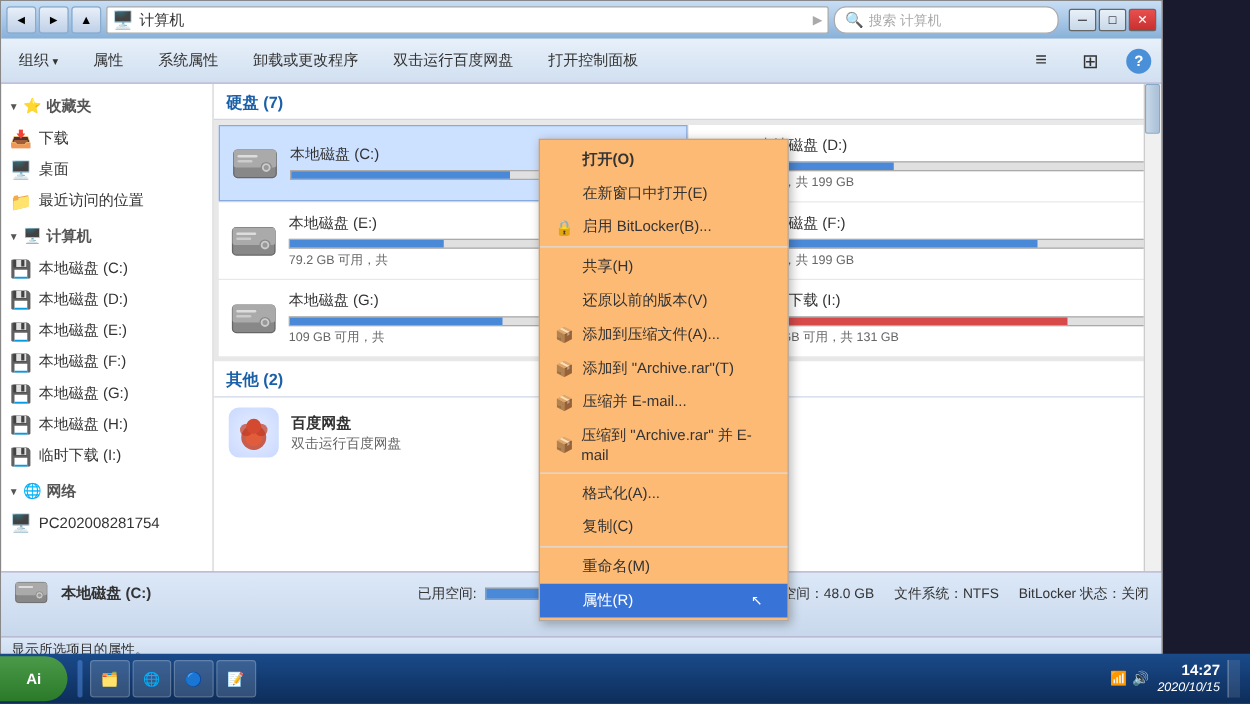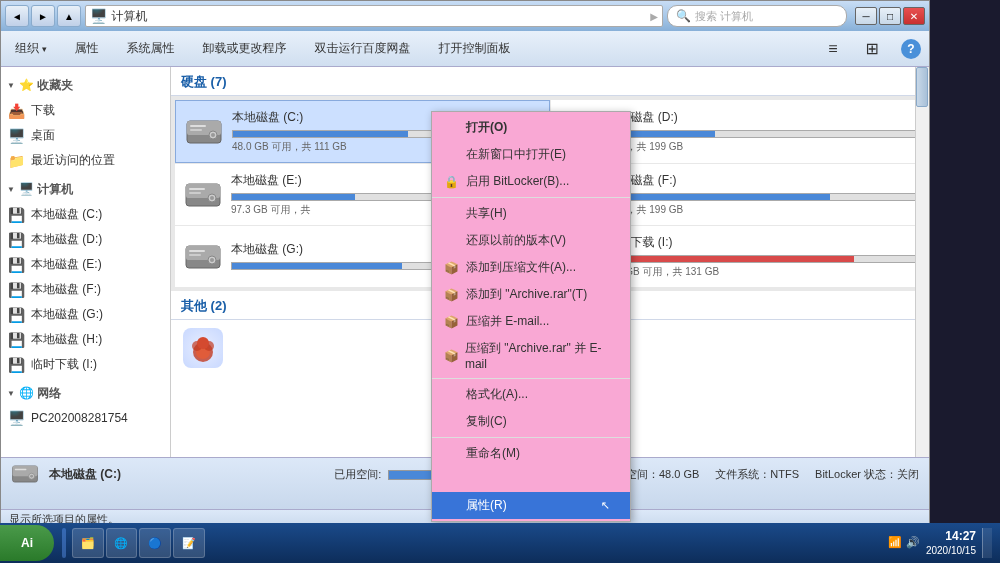--- a/index.html
+++ b/index.html
@@ -296,36 +296,36 @@
       color: #333;
       flex-shrink: 0;
     }
 
     
     .context-menu {
       position: absolute;
       top: 110px;
       left: 430px;
       width: 200px;
-      background: #f9a8d4;
+      background: #fdba74;
       border: 1px solid #aaa;
       box-shadow: 2px 2px 8px rgba(0,0,0,0.3);
       z-index: 100;
       padding: 2px 0;
     }
     .ctx-item {
       padding: 5px 20px 5px 12px;
       font-size: 12px;
       color: #333;
       cursor: pointer;
       display: flex;
       align-items: center;
       gap: 6px;
     }
-    .ctx-item.highlighted { background: #3874d8; color: white; margin-top: 25px; }
+    .ctx-item.highlighted { background: #3874d8; color: white; }
     .ctx-separator {
       height: 1px;
       background: #ddd;
       margin: 2px 0;
     }
     .ctx-icon {
       width: 16px; height: 16px;
       display: flex; align-items: center; justify-content: center;
       font-size: 12px;
     }
@@ -531,21 +531,20 @@
               <circle cx="28" cy="18" r="2" fill="#999"></circle>
               <rect x="5" y="8" width="16" height="2" rx="1" fill="#ddd"></rect>
               <rect x="5" y="12" width="12" height="2" rx="1" fill="#ccc"></rect>
             </svg>
           </div>
           <div class="disk-info">
             <div class="disk-name">本地磁盘 (C:)</div>
             <div class="disk-bar-container">
               <div class="disk-bar normal" style="width:57%;"></div>
             </div>
-            <div class="disk-space">48.0 GB 可用，共 111 GB</div>
           </div>
         </div>
 
         <div class="disk-item">
           <div class="disk-icon hdd-icon">
             <svg viewBox="0 0 38 30" xmlns="http://www.w3.org/2000/svg">
               <rect x="2" y="4" width="34" height="22" rx="3" fill="#888" stroke="#666" stroke-width="1"></rect>
               <rect x="2" y="4" width="34" height="14" rx="2" fill="#aaa"></rect>
               <circle cx="28" cy="18" r="4" fill="#ccc" stroke="#888" stroke-width="1"></circle>
               <circle cx="28" cy="18" r="2" fill="#999"></circle>
@@ -571,21 +570,21 @@
               <circle cx="28" cy="18" r="2" fill="#999"></circle>
               <rect x="5" y="8" width="16" height="2" rx="1" fill="#ddd"></rect>
               <rect x="5" y="12" width="12" height="2" rx="1" fill="#ccc"></rect>
             </svg>
           </div>
           <div class="disk-info">
             <div class="disk-name">本地磁盘 (E:)</div>
             <div class="disk-bar-container">
               <div class="disk-bar normal" style="width:40%;"></div>
             </div>
-            <div class="disk-space">97.3 GB 可用，共</div>
+            <div class="disk-space">79.2 GB 可用，共</div>
           </div>
         </div>
 
         <div class="disk-item">
           <div class="disk-icon hdd-icon">
             <svg viewBox="0 0 38 30" xmlns="http://www.w3.org/2000/svg">
               <rect x="2" y="4" width="34" height="22" rx="3" fill="#888" stroke="#666" stroke-width="1"></rect>
               <rect x="2" y="4" width="34" height="14" rx="2" fill="#aaa"></rect>
               <circle cx="28" cy="18" r="4" fill="#ccc" stroke="#888" stroke-width="1"></circle>
               <circle cx="28" cy="18" r="2" fill="#999"></circle>
@@ -611,20 +610,21 @@
               <circle cx="28" cy="18" r="2" fill="#999"></circle>
               <rect x="5" y="8" width="16" height="2" rx="1" fill="#ddd"></rect>
               <rect x="5" y="12" width="12" height="2" rx="1" fill="#ccc"></rect>
             </svg>
           </div>
           <div class="disk-info">
             <div class="disk-name">本地磁盘 (G:)</div>
             <div class="disk-bar-container">
               <div class="disk-bar normal" style="width:55%;"></div>
             </div>
+            <div class="disk-space">109 GB 可用，共</div>
           </div>
         </div>
 
         <div class="disk-item">
           <div class="disk-icon hdd-icon">
             <svg viewBox="0 0 38 30" xmlns="http://www.w3.org/2000/svg">
               <rect x="2" y="4" width="34" height="22" rx="3" fill="#888" stroke="#666" stroke-width="1"></rect>
               <rect x="2" y="4" width="34" height="14" rx="2" fill="#aaa"></rect>
               <circle cx="28" cy="18" r="4" fill="#ccc" stroke="#888" stroke-width="1"></circle>
               <circle cx="28" cy="18" r="2" fill="#999"></circle>
@@ -648,20 +648,24 @@
         <div class="other-icon baidu-icon">
 
           <svg width="36" height="36" viewBox="0 0 36 36">
             <circle cx="18" cy="22" r="10" fill="#c23b22" opacity="0.8"></circle>
             <circle cx="18" cy="22" r="7" fill="#e05c3a"></circle>
             <ellipse cx="12" cy="16" rx="5" ry="5" fill="#c23b22" opacity="0.7"></ellipse>
             <ellipse cx="24" cy="16" rx="5" ry="5" fill="#c23b22" opacity="0.7"></ellipse>
             <ellipse cx="18" cy="13" rx="6" ry="6" fill="#d44a30"></ellipse>
           </svg>
         </div>
+        <div>
+          <div style="font-size:12px; color:#333; font-weight:bold;">百度网盘</div>
+          <div style="font-size:11px; color:#666;">双击运行百度网盘</div>
+        </div>
       </div>
 
       <div class="scrollbar-track">
         <div class="scrollbar-thumb"></div>
       </div>
     </div>
   </div>
 
   <div class="status-bar">
     <div class="status-main">
@@ -776,17 +780,17 @@
       <span>📝</span>
     </div>
   </div>
   <div class="taskbar-right">
     <div class="system-tray">
       <span>📶</span>
       <span>🔊</span>
     </div>
     <div class="clock">
       <div style="font-size:12px; font-weight:bold;">14:27</div>
-      <div style="font-size:10px;">2020/10/15</div>
+      <div style="font-size:10px;font-style:italic;">2020/10/15</div>
     </div>
     <div style="width:10px; height:30px; background:rgba(255,255,255,0.1); border-left:1px solid rgba(255,255,255,0.3);"></div>
   </div>
 </div>
 
 </body></html>

